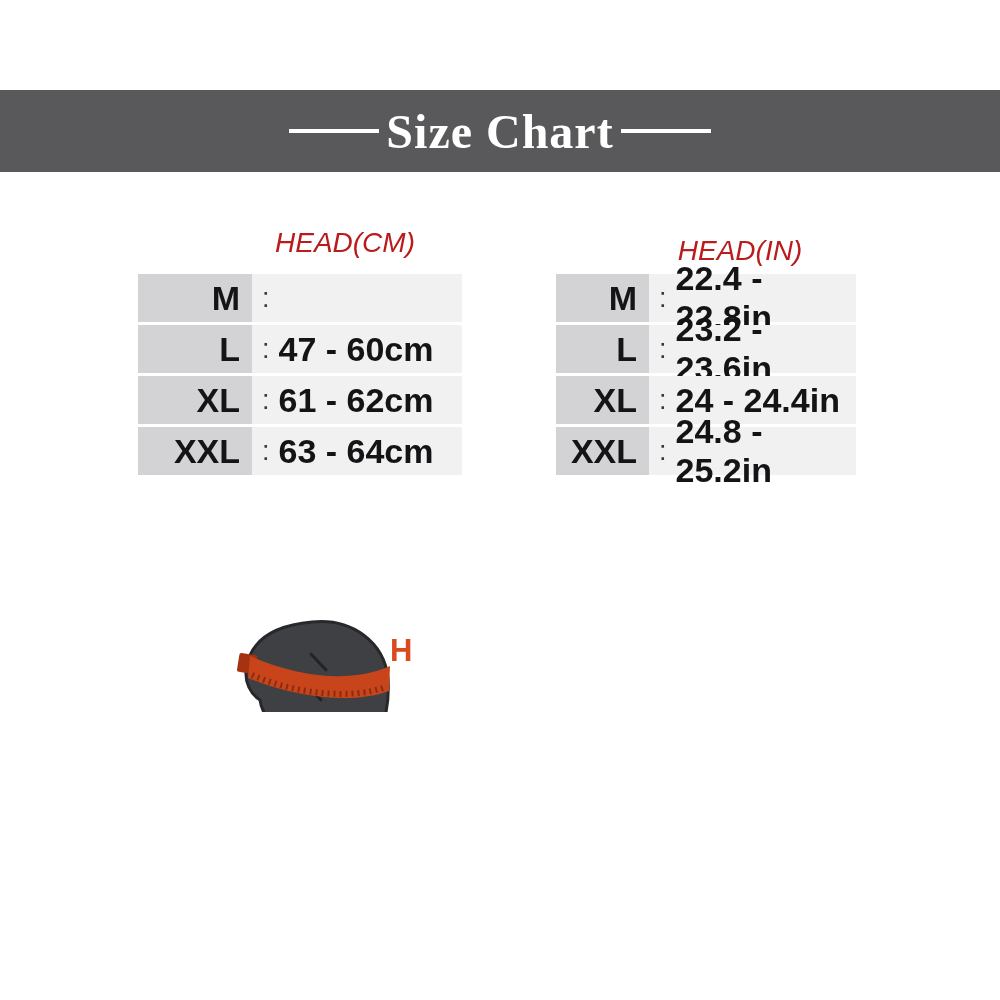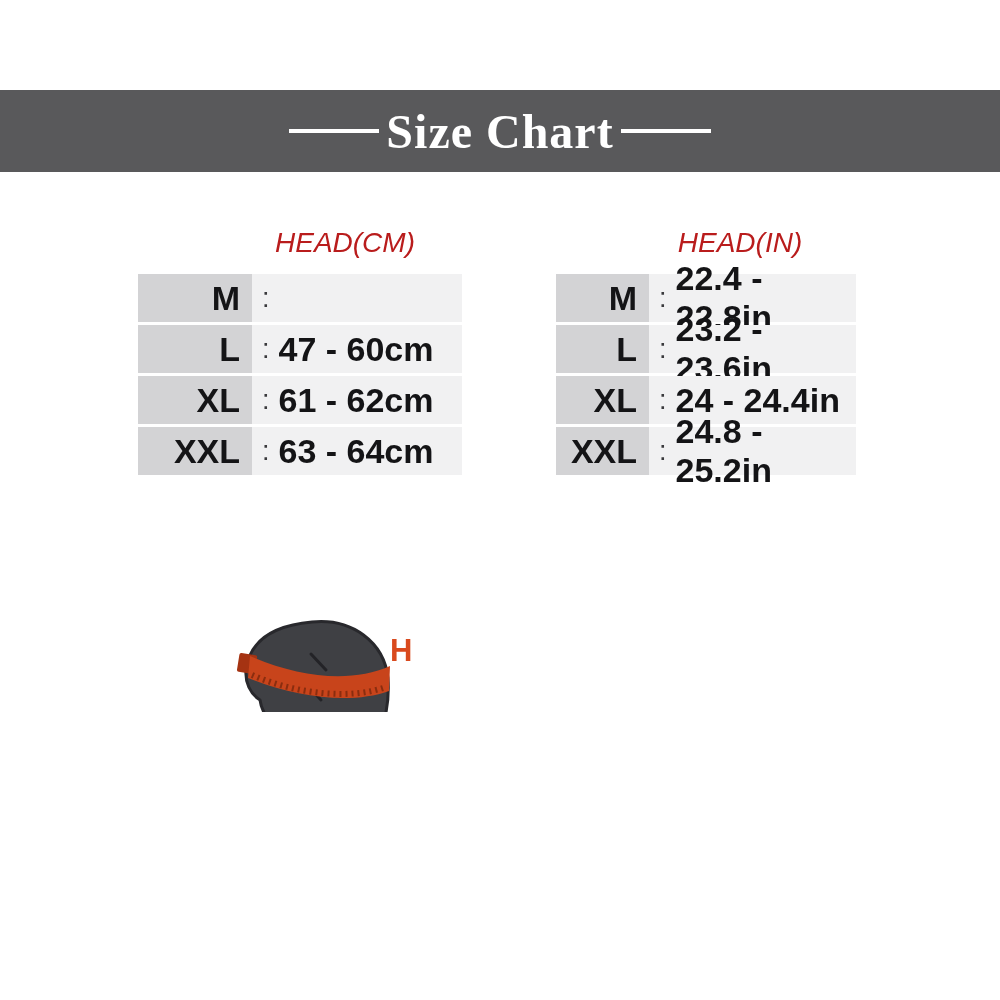--- a/index.html
+++ b/index.html
@@ -16,21 +16,21 @@
     margin:0;font-family:"Liberation Serif",serif;font-weight:700;
     font-size:48px;color:#ffffff;letter-spacing:1px;white-space:nowrap;
   }
   .dash{display:inline-block;width:90px;height:4px;background:#ffffff;}
   
   .tbl-header{
     position:absolute;top:227px;transform:translateX(-50%);
     font-style:italic;font-size:28px;font-weight:500;color:#b91c1c;white-space:nowrap;
   }
   #hdr-cm{left:345px;}
-  #hdr-in{left:740px;}
+  #hdr-in{left:740px;margin-top:8px;}
   
   .size-table{position:absolute;top:274px;display:grid;row-gap:3px;}
   #table-cm{left:138px;grid-template-columns:114px 210px;}
   #table-in{left:556px;grid-template-columns:93px 207px;}
   .size-table .row{display:contents;}
   .cell{height:48px;display:flex;align-items:center;font-size:34px;font-weight:600;color:#141416;}
   .cell.size{background:#d3d3d5;justify-content:flex-end;padding-right:12px;}
   .cell.value{background:#f1f1f2;padding-left:10px;}
   .colon{font-size:27px;font-weight:400;color:#39393d;margin-right:9px;}
   

